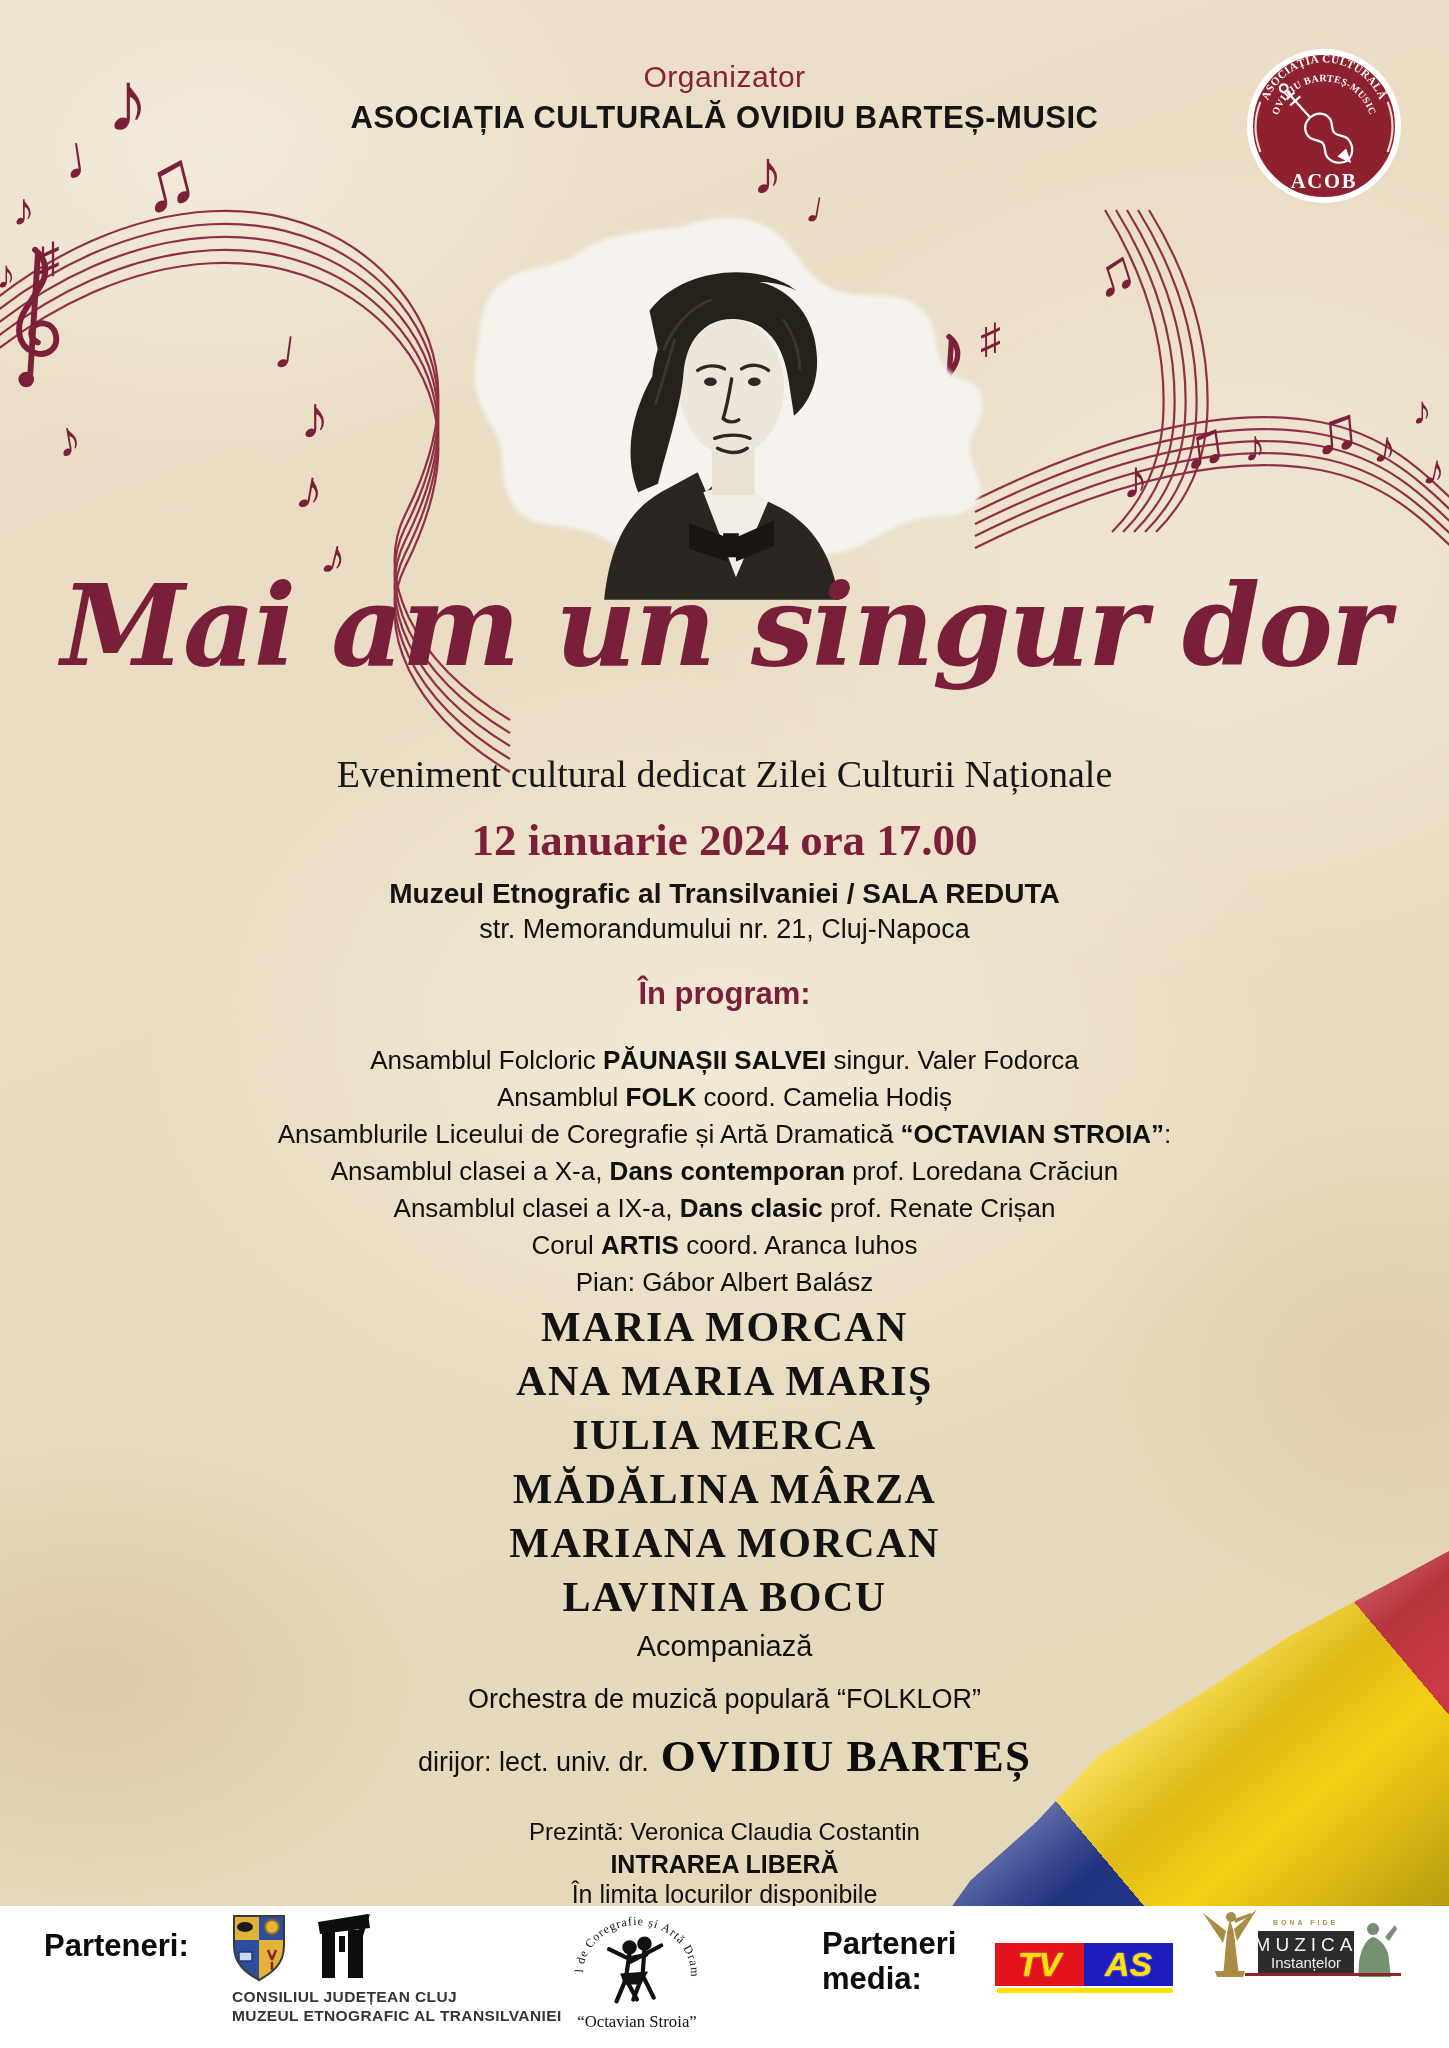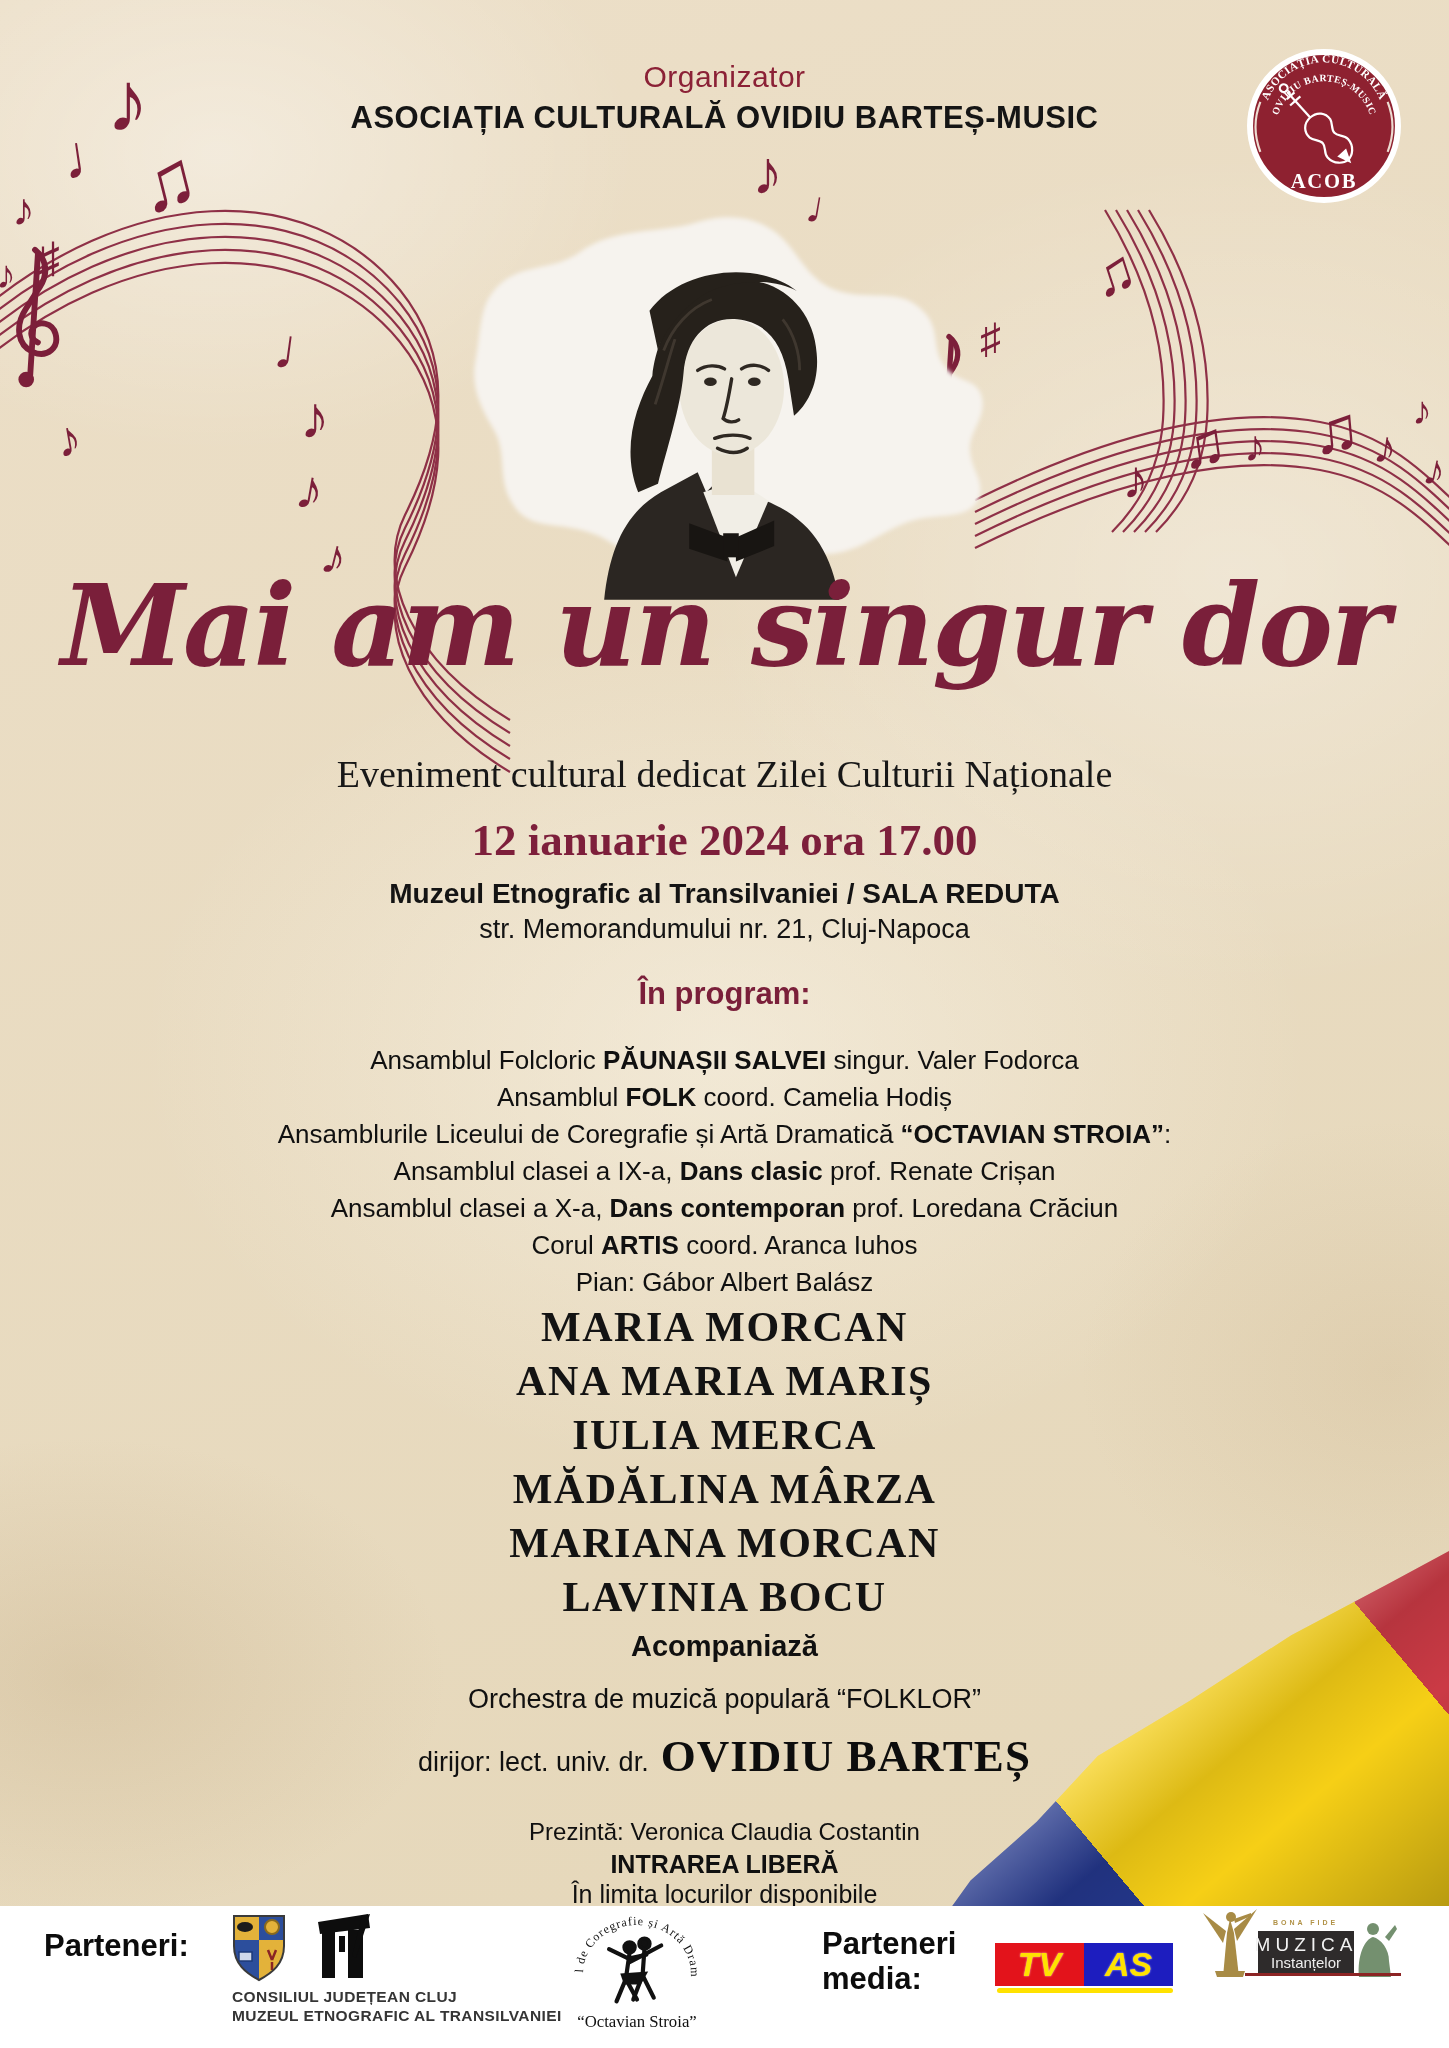--- a/index.html
+++ b/index.html
@@ -31,21 +31,21 @@
   .venue-line{top:878px;font-size:28px;font-weight:700;color:#141414;}
   .addr-line{top:914px;font-size:27px;color:#141414;}
   .program-head{top:976px;font-size:31px;font-weight:700;color:#7a1f3a;}
 
   .program{top:1042px;font-size:26px;color:#101010;line-height:37px;}
   .program b{font-weight:700;}
 
   .names{top:1300px;font-family:"Liberation Serif",serif;font-weight:700;font-size:42px;
          color:#131313;line-height:54px;letter-spacing:1.5px;}
 
-  .accomp-head{top:1630px;font-size:29px;font-weight:700;color:#101010;}
+  .accomp-head{top:1630px;font-size:29px;font-weight:400;color:#101010;}
   .orchestra{top:1684px;font-size:27px;color:#101010;}
   .dirijor{top:1730px;display:flex;justify-content:center;align-items:baseline;width:100%;}
   .dirijor .pre{font-size:27px;color:#101010;}
   .dirijor .name{font-family:"Liberation Serif",serif;font-weight:700;font-size:45px;color:#0d0d0d;margin-left:12px;letter-spacing:1px;}
   .presenter{top:1818px;font-size:24px;color:#101010;}
   .entry{top:1850px;font-size:25px;font-weight:700;color:#101010;}
   .entry-note{top:1880px;font-size:25px;color:#101010;}
 
   
   .mnote{position:absolute;color:#7c1f3a;line-height:1;user-select:none;}
@@ -229,22 +229,22 @@
   <div class="abs ctr title-sub">Eveniment cultural dedicat Zilei Culturii Naționale</div>
   <div class="abs ctr date-line">12 ianuarie 2024 ora 17.00</div>
   <div class="abs ctr venue-line">Muzeul Etnografic al Transilvaniei / SALA REDUTA</div>
   <div class="abs ctr addr-line">str. Memorandumului nr. 21, Cluj-Napoca</div>
   <div class="abs ctr program-head">În program:</div>
 
   <div class="abs ctr program">
     <div><span>Ansamblul Folcloric </span><b>PĂUNAȘII SALVEI</b><span> singur. Valer Fodorca</span></div>
     <div><span>Ansamblul </span><b>FOLK</b><span> coord. Camelia Hodiș</span></div>
     <div><span>Ansamblurile Liceului de Coregrafie și Artă Dramatică </span><b>“OCTAVIAN STROIA”</b><span>:</span></div>
+    <div><span>Ansamblul clasei a X-a, </span><b>Dans contemporan</b><span> prof. Loredana Crăciun</span></div>
     <div><span>Ansamblul clasei a IX-a, </span><b>Dans clasic</b><span> prof. Renate Crișan</span></div>
-    <div><span>Ansamblul clasei a X-a, </span><b>Dans contemporan</b><span> prof. Loredana Crăciun</span></div>
     <div><span>Corul </span><b>ARTIS</b><span> coord. Aranca Iuhos</span></div>
     <div><span>Pian: Gábor Albert Balász</span><b></b><span></span></div>
   </div>
 
   <div class="abs ctr names">
     <div>MARIA MORCAN</div>
     <div>ANA MARIA MARIȘ</div>
     <div>IULIA MERCA</div>
     <div>MĂDĂLINA MÂRZA</div>
     <div>MARIANA MORCAN</div>

